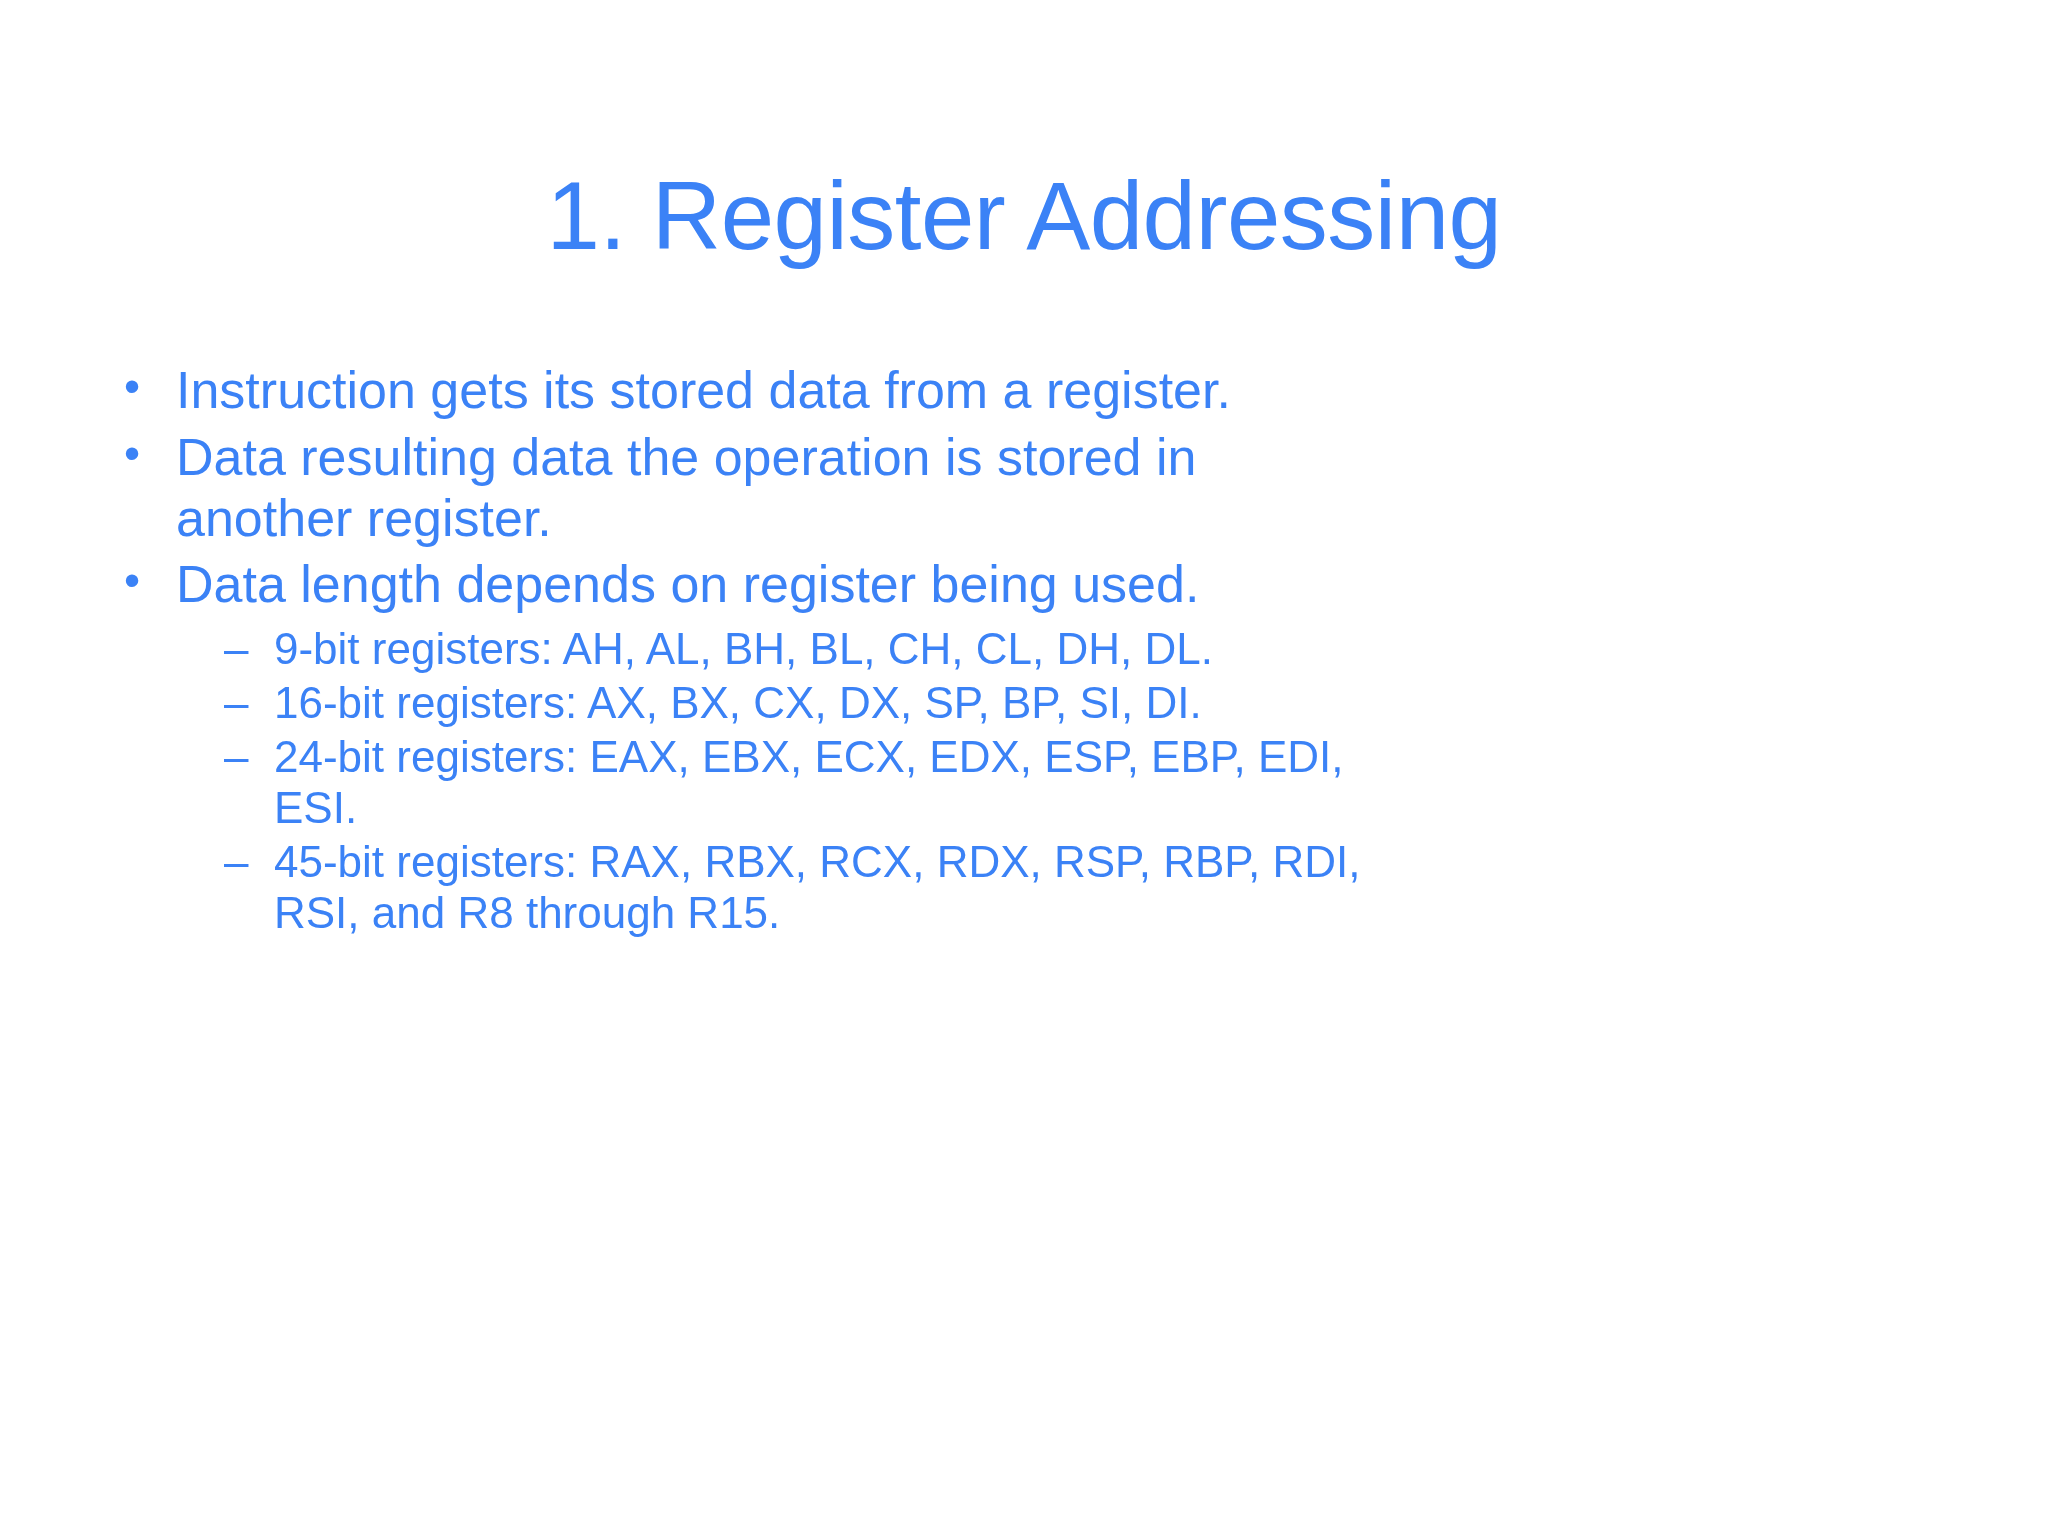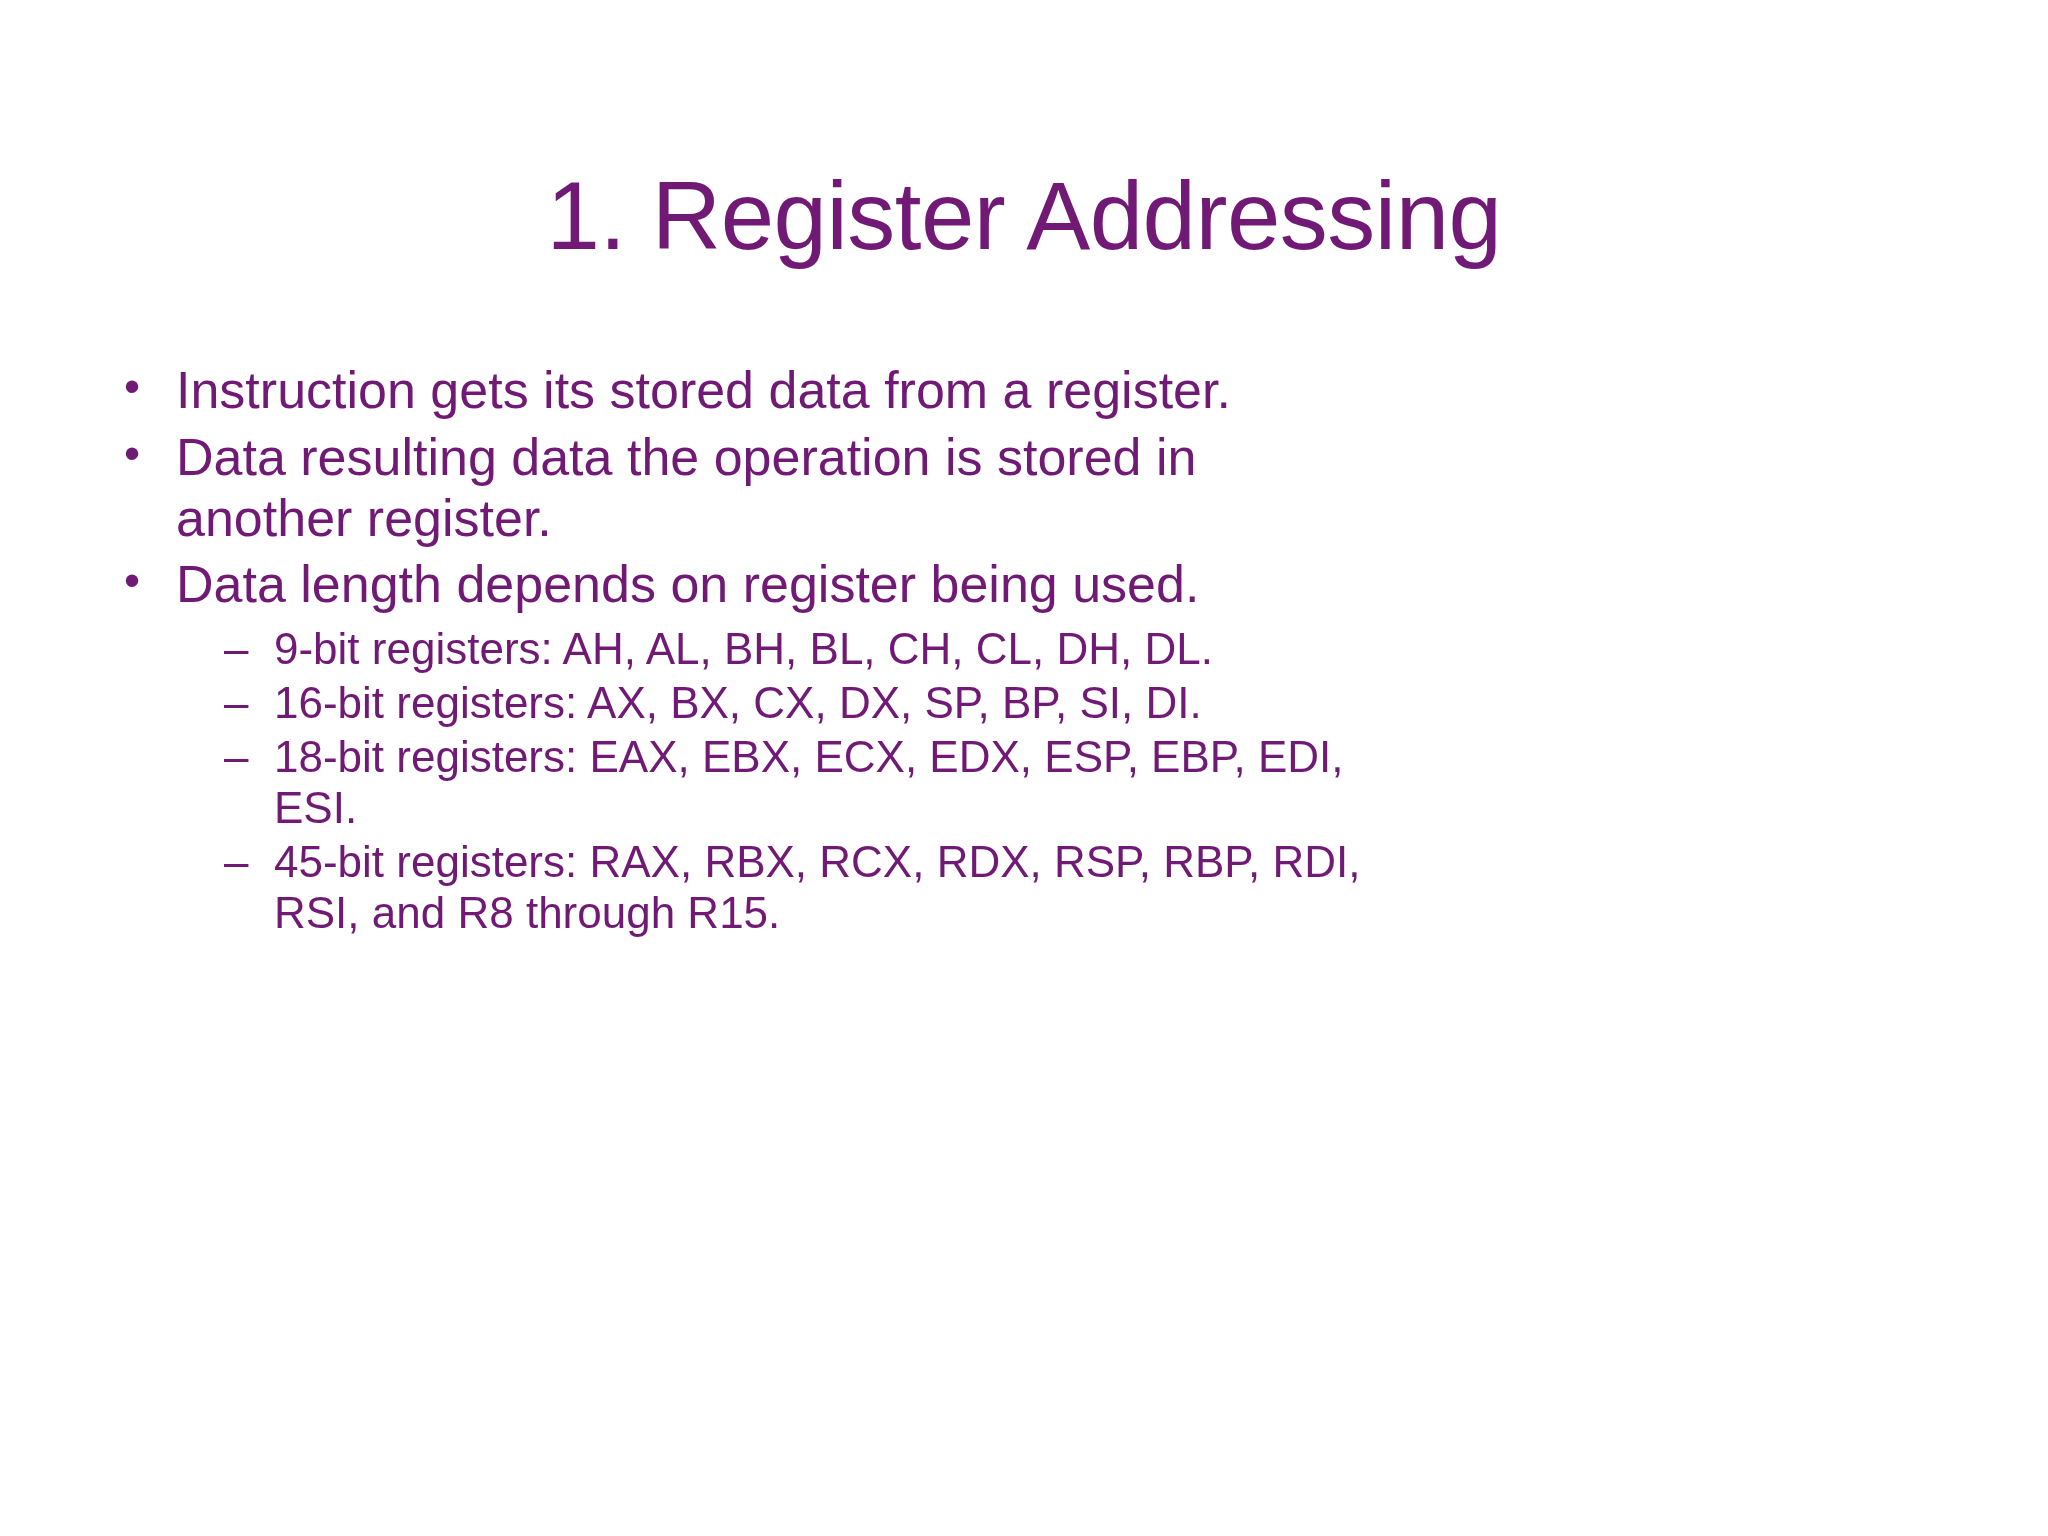--- a/index.html
+++ b/index.html
@@ -97,21 +97,21 @@
 
   
   .sub-wrap {
     margin-left: 36px;
     margin-top: 8px;
   }
 </style>
 </head>
 <body>
 
-<div id="slide" style="background: rgb(255, 255, 255); color: #701a75;">
+<div id="slide" style="background: rgb(255, 255, 255); color: #3b82f6;">
 
   <div id="title-block">
     <h1 id="slide-title">1. Register Addressing</h1>
   </div>
 
   <div id="body-block">
     <ul class="lvl1">
 
       <li class="bullet1">
         <span class="dot">•</span>
@@ -135,21 +135,21 @@
               <span class="btext">9-bit registers: AH, AL, BH, BL, CH, CL, DH, DL.</span>
             </li>
 
             <li class="bullet2">
               <span class="dash">–</span>
               <span class="btext">16-bit registers: AX, BX, CX, DX, SP, BP, SI, DI.</span>
             </li>
 
             <li class="bullet2">
               <span class="dash">–</span>
-              <span class="btext">18-bit registers: EAX, EBX, ECX, EDX, ESP, EBP, EDI, ESI.</span>
+              <span class="btext">24-bit registers: EAX, EBX, ECX, EDX, ESP, EBP, EDI, ESI.</span>
             </li>
 
             <li class="bullet2">
               <span class="dash">–</span>
               <span class="btext">45-bit registers: RAX, RBX, RCX, RDX, RSP, RBP, RDI, RSI, and R8 through R15.</span>
             </li>
 
           </ul>
         </div>
       </li>

